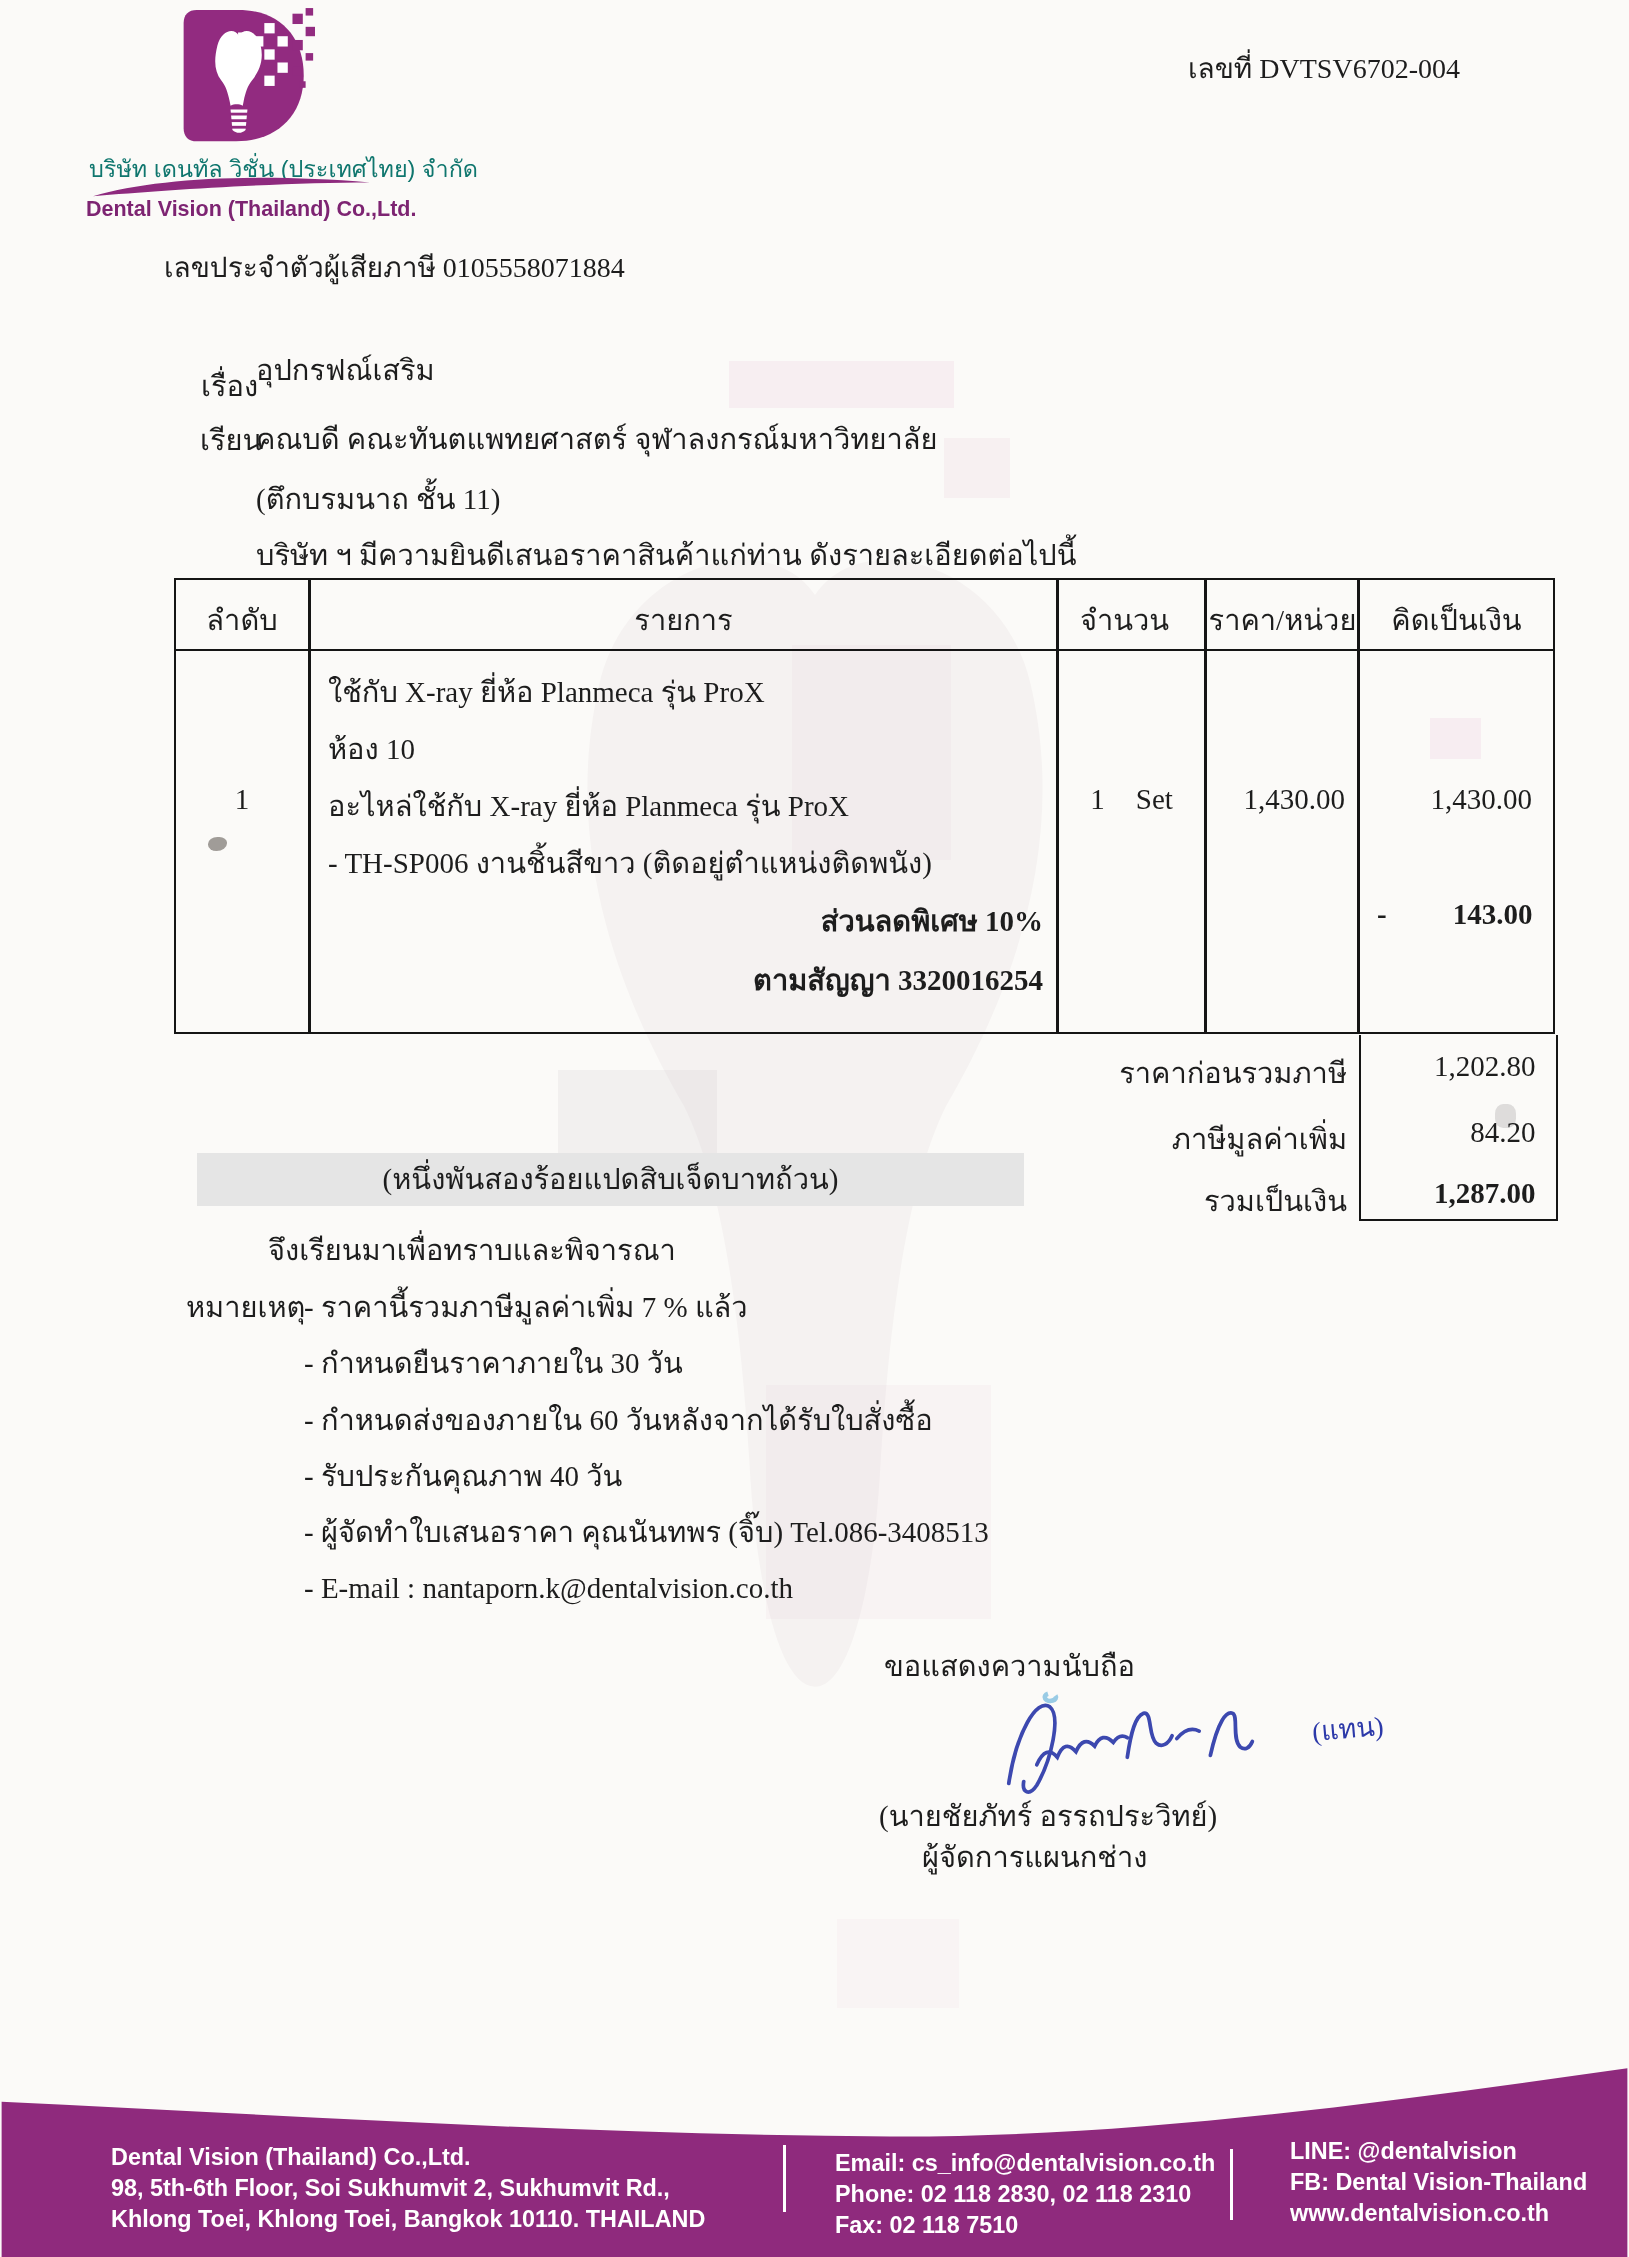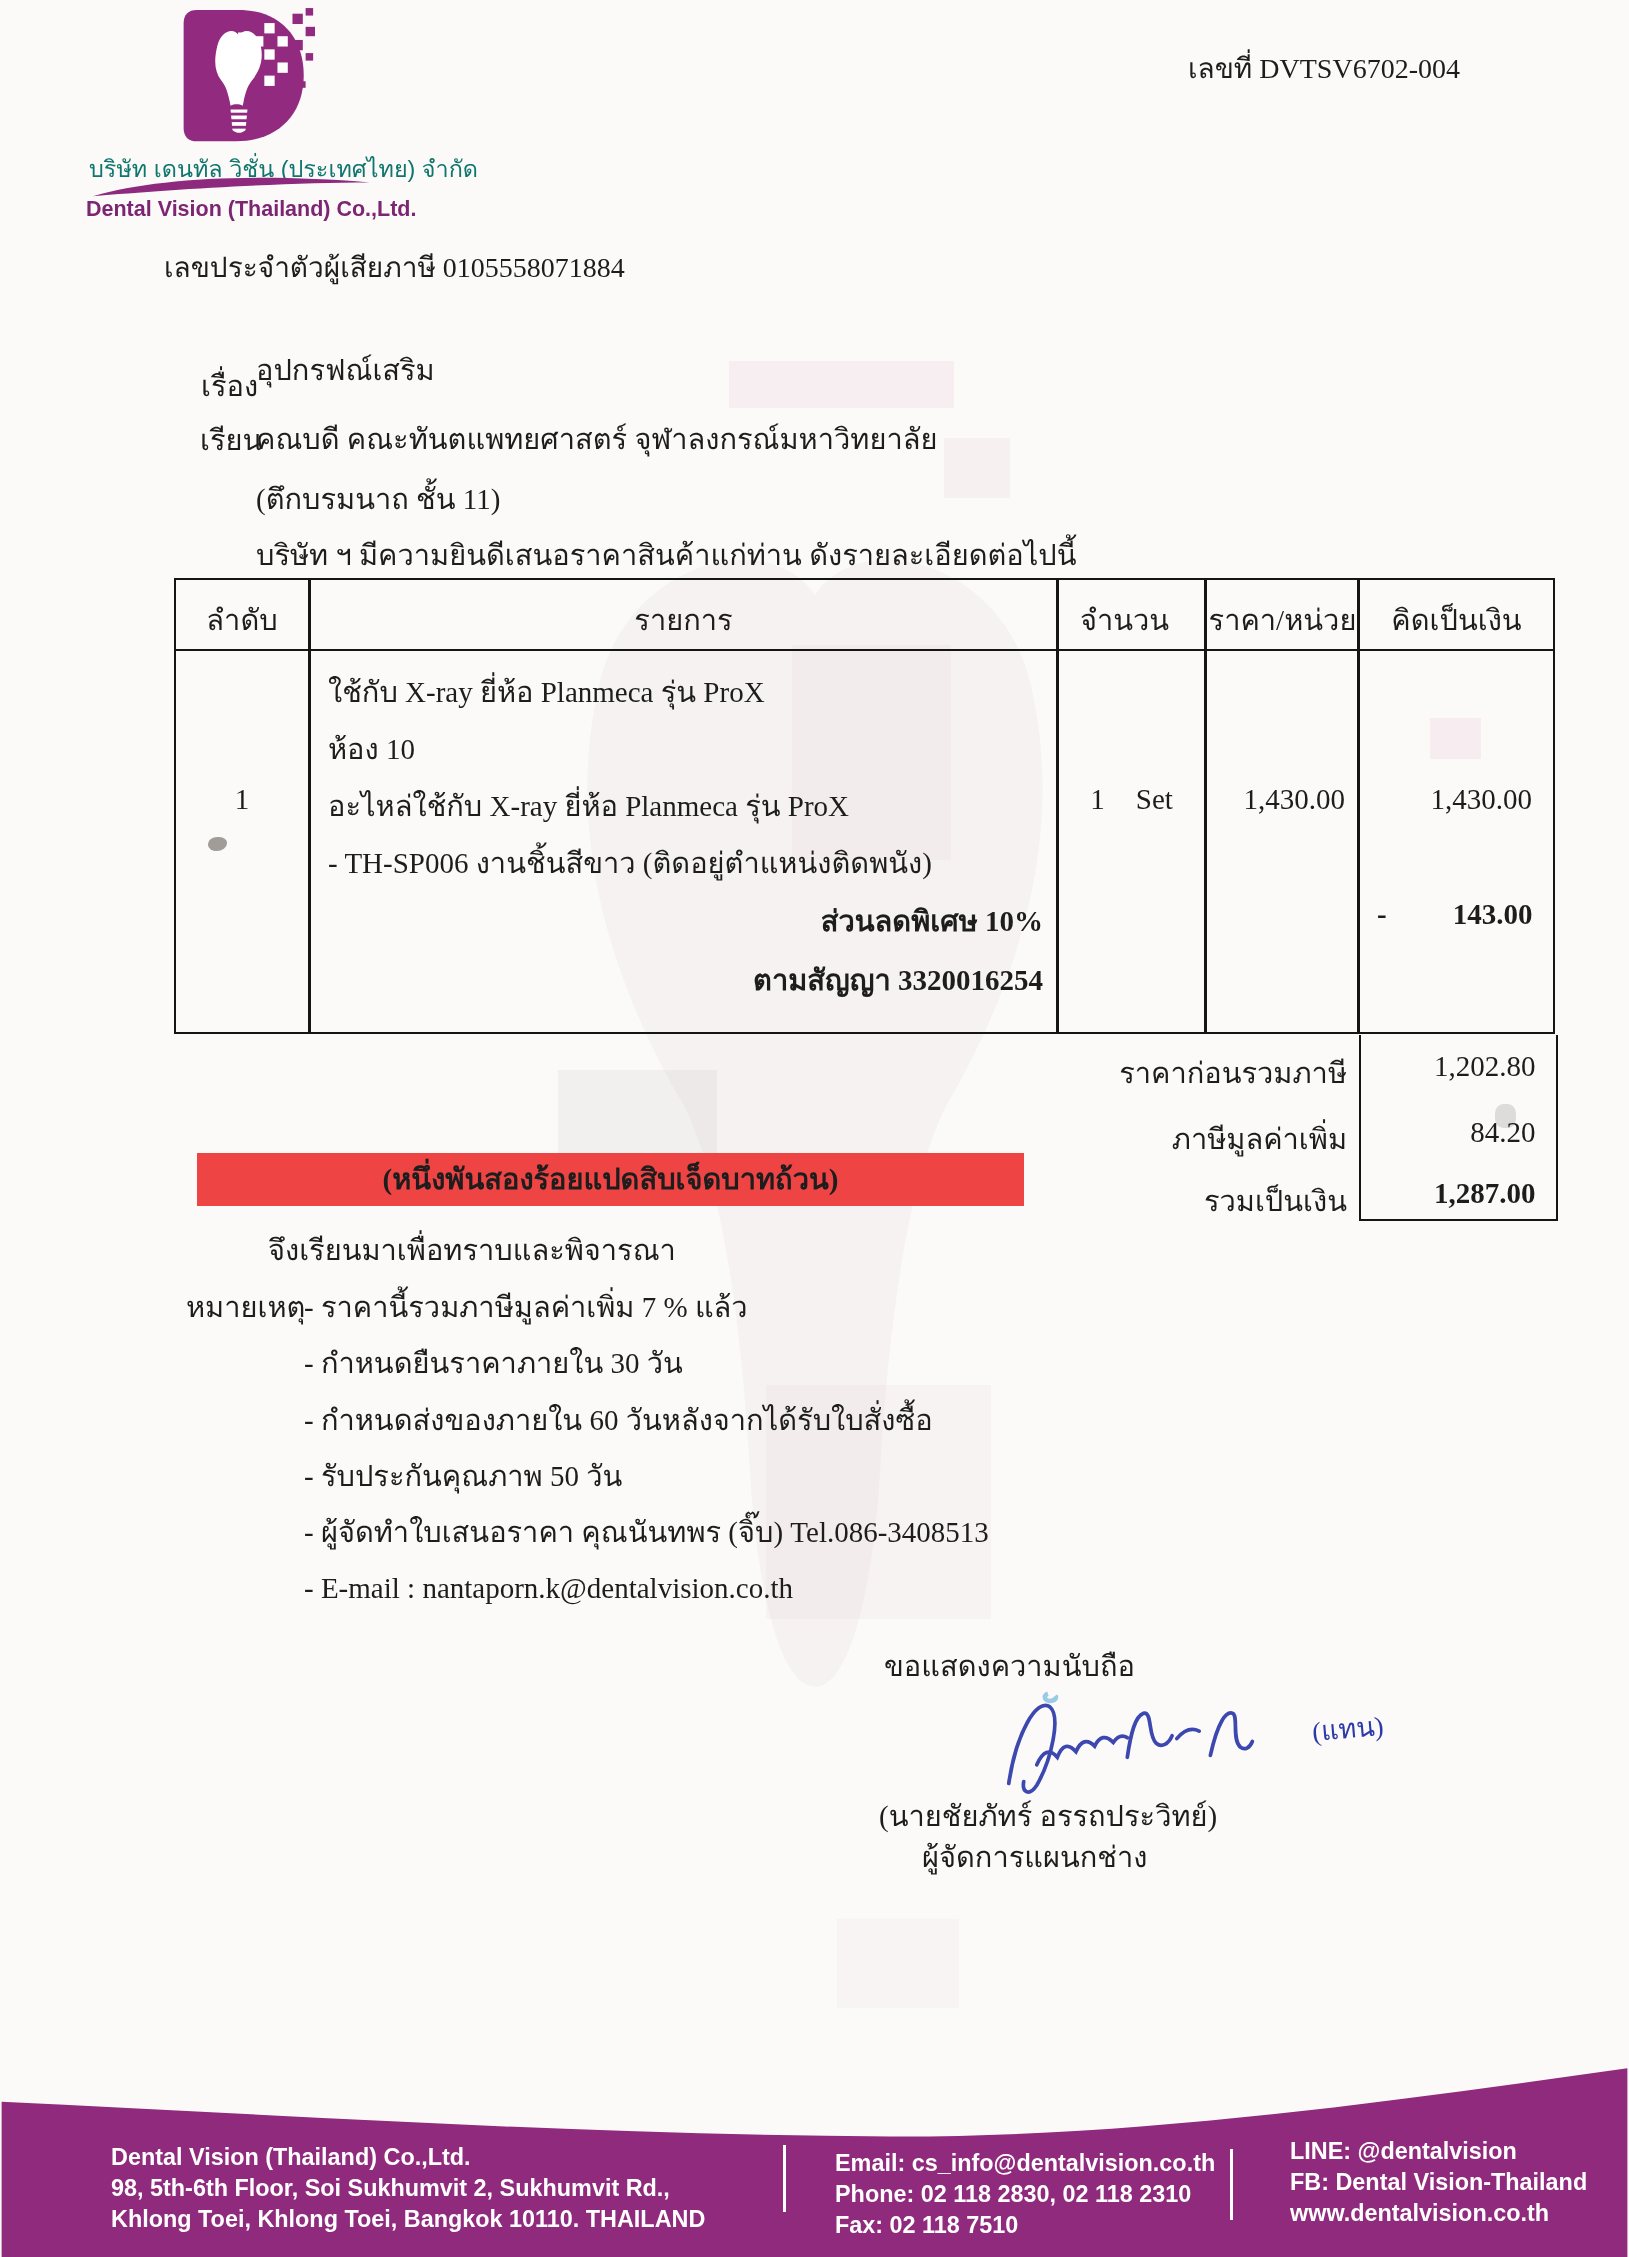--- a/index.html
+++ b/index.html
@@ -21,22 +21,22 @@
   .thead{position:absolute;left:0;right:0;top:0;height:69px;border-bottom:2.8px solid #151515;}
   .hcell{position:absolute;top:17px;text-align:center;font-size:29px;white-space:nowrap;}
   .cell{position:absolute;font-size:29px;white-space:nowrap;}
   .ra{text-align:right;}
   .ctr{text-align:center;}
   
   .totbox{position:absolute;left:1359px;top:1035px;width:199px;height:186px;border:2.8px solid #151515;border-top:0;box-sizing:border-box;background:transparent;}
   .totval{position:absolute;right:20.6px;font-size:29px;white-space:nowrap;}
   .totlab{position:absolute;left:890px;width:457px;text-align:right;font-size:29px;white-space:nowrap;}
   .graybox{
-    position:absolute;left:197px;top:1153px;width:827px;height:53px;background:#ef4444;
-    text-align:center;font-size:29px;font-weight:700;line-height:53px;white-space:nowrap;
+    position:absolute;left:197px;top:1153px;width:827px;height:53px;background:#e5e5e5;
+    text-align:center;font-size:29px;font-weight:400;line-height:53px;white-space:nowrap;
   }
   
   .annot{color:#2c39a9;font-size:27px;transform:rotate(-5deg);white-space:nowrap;}
   
   .f-text{font-family:"Liberation Sans","DejaVu Sans",sans-serif;font-size:23.4px;font-weight:700;color:#ffffff;line-height:31px;white-space:nowrap;}
   .fdiv{position:absolute;width:2.8px;background:#ffffff;}
   .art{position:absolute;pointer-events:none;}
 </style>
 </head>
 <body>
@@ -154,21 +154,21 @@
     <div class="totval bold" style="top:142px;">1,287.00</div>
   </div>
 
   <div class="graybox">(หนึ่งพันสองร้อยแปดสิบเจ็ดบาทถ้วน)</div>
 
   <div class="abs t31" style="left:268px;top:1233px;">จึงเรียนมาเพื่อทราบและพิจารณา</div>
   <div class="abs t31" style="left:186px;top:1290px;">หมายเหตุ</div>
   <div class="abs t31" style="left:304px;top:1290px;">- ราคานี้รวมภาษีมูลค่าเพิ่ม 7 % แล้ว</div>
   <div class="abs t31" style="left:304px;top:1346px;">- กำหนดยืนราคาภายใน 30 วัน</div>
   <div class="abs t31" style="left:304px;top:1403px;">- กำหนดส่งของภายใน 60 วันหลังจากได้รับใบสั่งซื้อ</div>
-  <div class="abs t31" style="left:304px;top:1459px;">- รับประกันคุณภาพ 50 วัน</div>
+  <div class="abs t31" style="left:304px;top:1459px;">- รับประกันคุณภาพ 40 วัน</div>
   <div class="abs t31" style="left:304px;top:1515px;">- ผู้จัดทำใบเสนอราคา คุณนันทพร (จิ๊บ) Tel.086-3408513</div>
   <div class="abs t31" style="left:304px;top:1571px;">- E-mail : nantaporn.k@dentalvision.co.th</div>
 
   <div class="abs t31" style="left:884px;top:1649px;">ขอแสดงความนับถือ</div>
 
   <svg class="abs" style="left:993px;top:1677px;" width="319" height="126" viewBox="0 0 340 135" aria-hidden="true">
     <g fill="none" stroke="#2c39a9" stroke-width="4" stroke-linecap="round" opacity="0.92">
       <path d="M16,114 C24,60 46,22 60,32 C72,42 62,88 46,116 C38,128 30,124 32,112"></path>
       <path d="M46,94 q10,-22 22,-8 q8,-20 20,-6 q8,-18 20,-6 q8,-16 20,-4 q7,-10 15,-5"></path>
       <path d="M143,86 c4,-28 9,-44 17,-47 c10,-3 5,24 14,32 c6,5 13,1 17,-8"></path>

